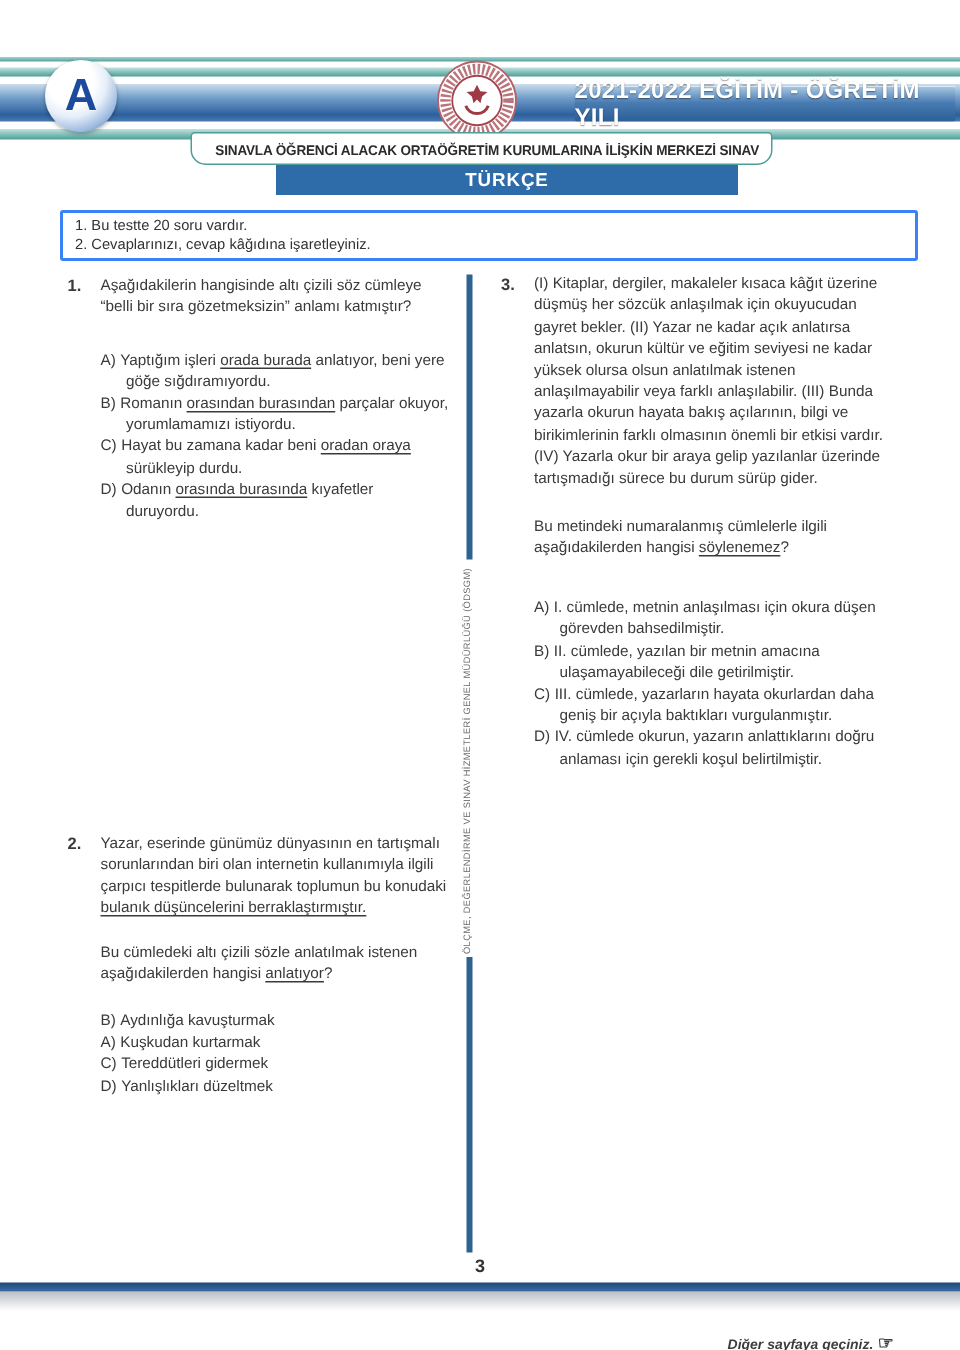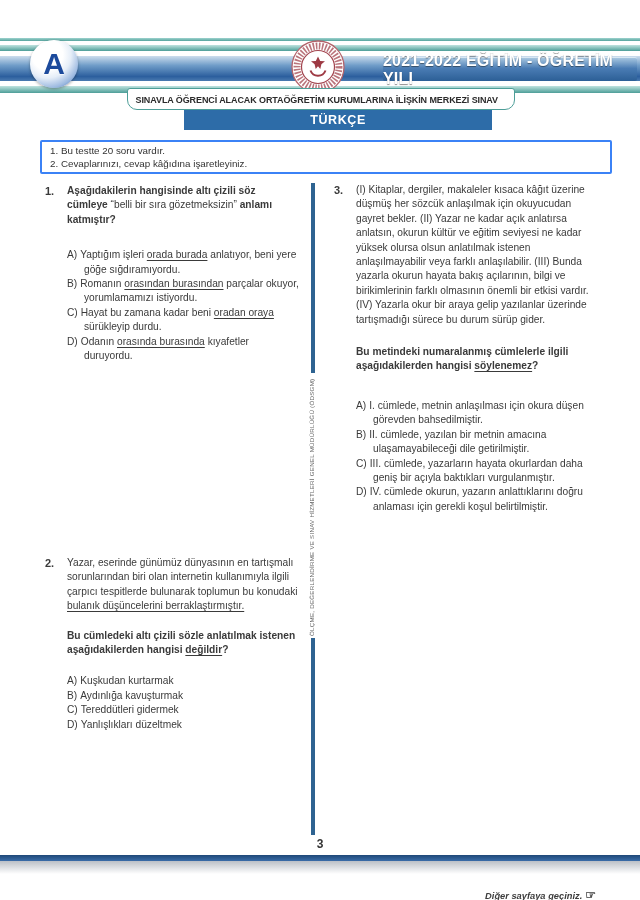--- a/index.html
+++ b/index.html
@@ -22,21 +22,21 @@
 
   .badge{position:absolute;left:30px;top:40px;width:48px;height:48px;border-radius:50%;
          background:radial-gradient(circle at 36% 30%, #ffffff 34%, #e6eef8 52%, #9cb9e0 74%, #4a74b4 92%, #2c5088 100%);
          box-shadow:0 1px 3px rgba(0,0,0,.35);display:flex;align-items:center;justify-content:center;}
   .badge span{font-size:30px;font-weight:bold;color:#1c4a9c;text-shadow:0 1px 0 rgba(255,255,255,.6);}
 
   .logo{position:absolute;left:291px;top:40px;width:54px;height:54px;}
 
   .exam-label{position:absolute;left:127px;top:88px;width:386px;height:20px;background:#fff;
               border:1.5px solid #4d9e98;border-radius:3px 3px 10px 10px;z-index:3;
-              display:flex;align-items:center;justify-content:flex-start;}
+              display:flex;align-items:center;justify-content:flex-end;}
   .exam-label span{font-size:9.4px;font-weight:bold;color:#2b2b2b;white-space:nowrap;
                    transform:scaleX(.96);letter-spacing:-.1px;}
 
   .subject-bar{position:absolute;left:184px;top:110px;width:308px;height:20px;background:#2d6ca8;
                display:flex;align-items:center;justify-content:center;}
   .subject-bar span{color:#fff;font-weight:bold;font-size:12.5px;letter-spacing:.6px;}
 
   .instructions{position:absolute;left:40px;top:140px;width:552px;height:26px;
                 border:2px solid #3b82f6;border-radius:2px;padding:2px 8px;
                 font-size:9.8px;line-height:13px;color:#333;background:#fff;}
@@ -46,21 +46,21 @@
   .qnum{font-weight:bold;font-size:11px;width:16px;flex:none;}
   .qbody{flex:1;}
   .stem{margin:0;}
   .prompt{margin:15px 0 0;}
   .opts{margin-top:17px;}
   .q1 .opts{margin-top:21px;}
   .q3 .prompt{margin-top:18px;}
   .q3 .opts{margin-top:25px;}
   .opt{margin:0;padding-left:17px;text-indent:-17px;}
   .letter{margin-right:3px;}
-  .b{font-weight:bold;}
+  .b{font-weight:normal;}
   .u{text-decoration:underline;text-underline-offset:1.5px;}
 
   
   .divbar{position:absolute;left:311px;width:4px;background:#2e6391;}
   .divbar-top{top:183px;height:190px;}
   .divbar-bottom{top:638px;height:197px;}
   .sidetext{position:absolute;left:302px;top:374px;width:20px;height:262px;
             writing-mode:vertical-rl;transform:rotate(180deg);
             font-size:6.2px;letter-spacing:.25px;color:#6a6a6a;line-height:20px;
             white-space:nowrap;overflow:hidden;}
@@ -127,24 +127,24 @@
         <p class="opt"><span class="letter">C)</span><span><span>Hayat bu zamana kadar beni </span><span class="u">oradan oraya</span><span> sürükleyip durdu.</span></span></p>
         <p class="opt"><span class="letter">D)</span><span><span>Odanın </span><span class="u">orasında burasında</span><span> kıyafetler duruyordu.</span></span></p>
       </div>
     </div>
   </section>
 
   <section class="q q2" style="left:45px;top:556px;width:254px;">
     <div class="qnum">2.</div>
     <div class="qbody">
       <p class="stem"><span>Yazar, eserinde günümüz dünyasının en tartışmalı sorunlarından biri olan internetin kullanımıyla ilgili çarpıcı tespitlerde bulunarak toplumun bu konudaki </span><span class="u">bulanık düşüncelerini berraklaştırmıştır.</span></p>
-      <p class="prompt"><span class="b">Bu cümledeki altı çizili sözle anlatılmak istenen aşağıdakilerden hangisi </span><span class="b u">değildir</span><span class="b">?</span></p>
+      <p class="prompt"><span class="b">Bu cümledeki altı çizili sözle anlatılmak istenen aşağıdakilerden hangisi </span><span class="b u">anlatıyor</span><span class="b">?</span></p>
       <div class="opts">
+        <p class="opt"><span class="letter">B)</span><span><span>Aydınlığa kavuşturmak</span></span></p>
         <p class="opt"><span class="letter">A)</span><span><span>Kuşkudan kurtarmak</span></span></p>
-        <p class="opt"><span class="letter">B)</span><span><span>Aydınlığa kavuşturmak</span></span></p>
         <p class="opt"><span class="letter">C)</span><span><span>Tereddütleri gidermek</span></span></p>
         <p class="opt"><span class="letter">D)</span><span><span>Yanlışlıkları düzeltmek</span></span></p>
       </div>
     </div>
   </section>
 
   <section class="q q3" style="left:334px;top:183px;width:262px;">
     <div class="qnum">3.</div>
     <div class="qbody">
       <p class="stem"><span>(I) Kitaplar, dergiler, makaleler kısaca kâğıt üzerine düşmüş her sözcük anlaşılmak için okuyucudan gayret bekler. (II) Yazar ne kadar açık anlatırsa anlatsın, okurun kültür ve eğitim seviyesi ne kadar yüksek olursa olsun anlatılmak istenen anlaşılmayabilir veya farklı anlaşılabilir. (III) Bunda yazarla okurun hayata bakış açılarının, bilgi ve birikimlerinin farklı olmasının önemli bir etkisi vardır. (IV) Yazarla okur bir araya gelip yazılanlar üzerinde tartışmadığı sürece bu durum sürüp gider.</span></p>

